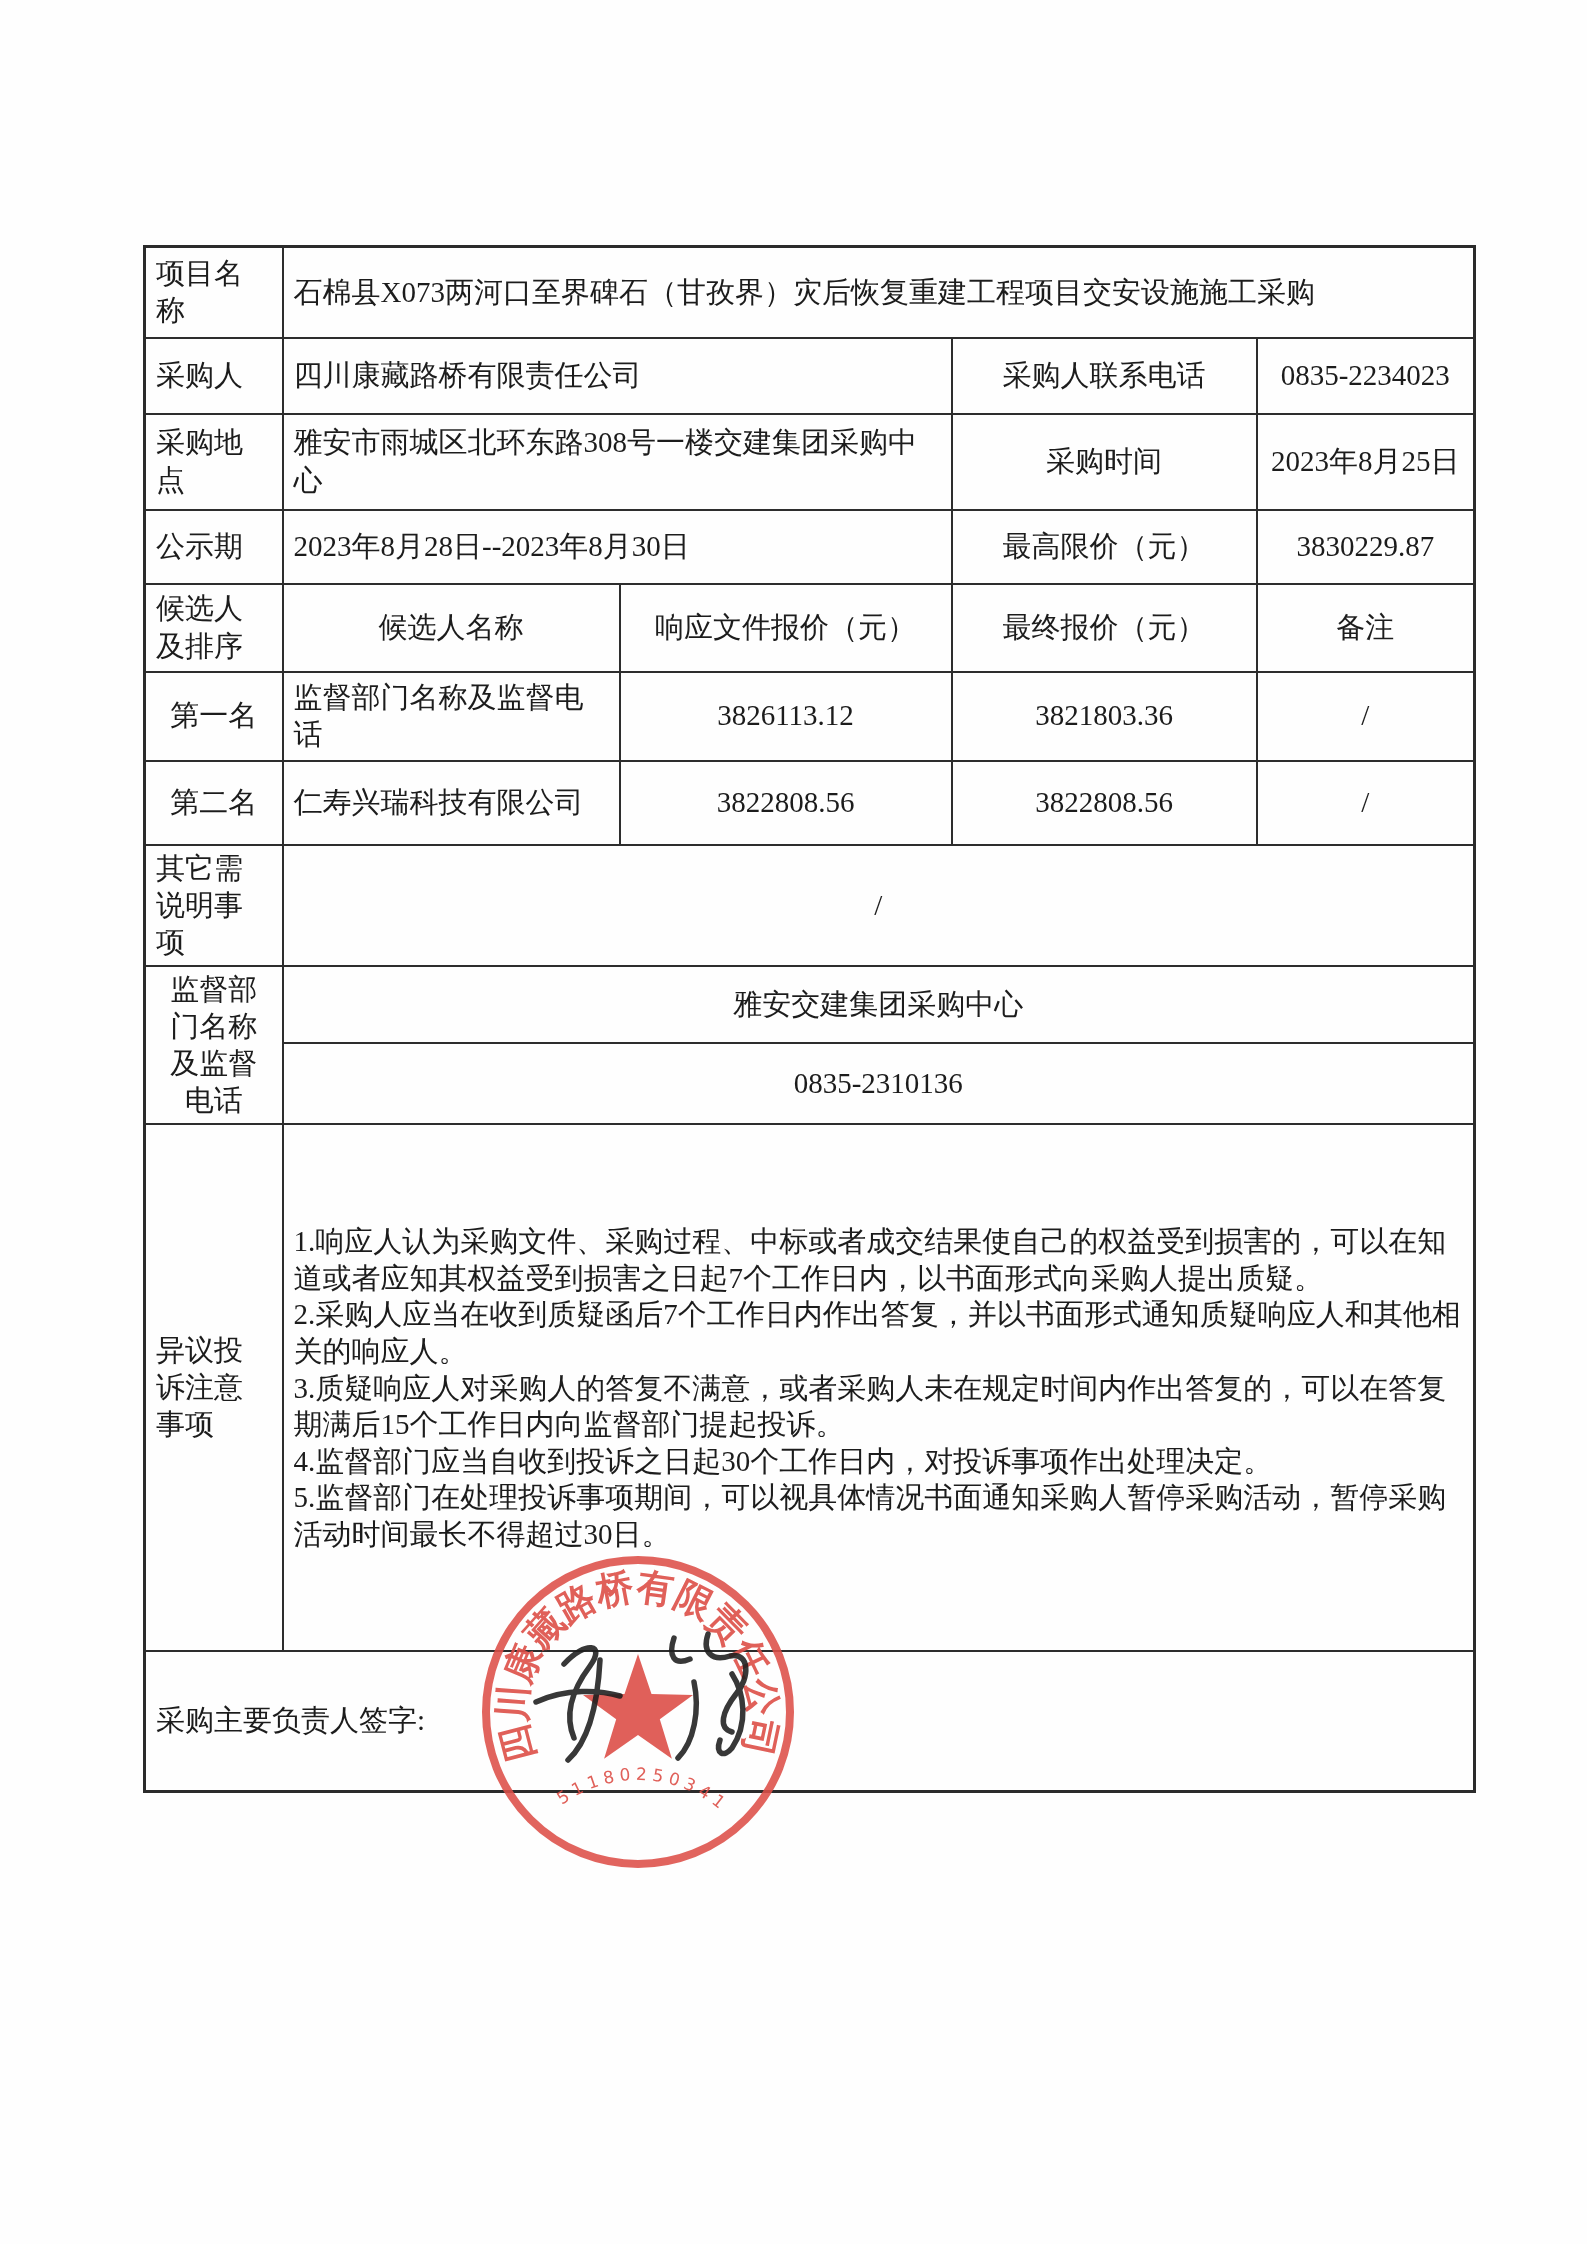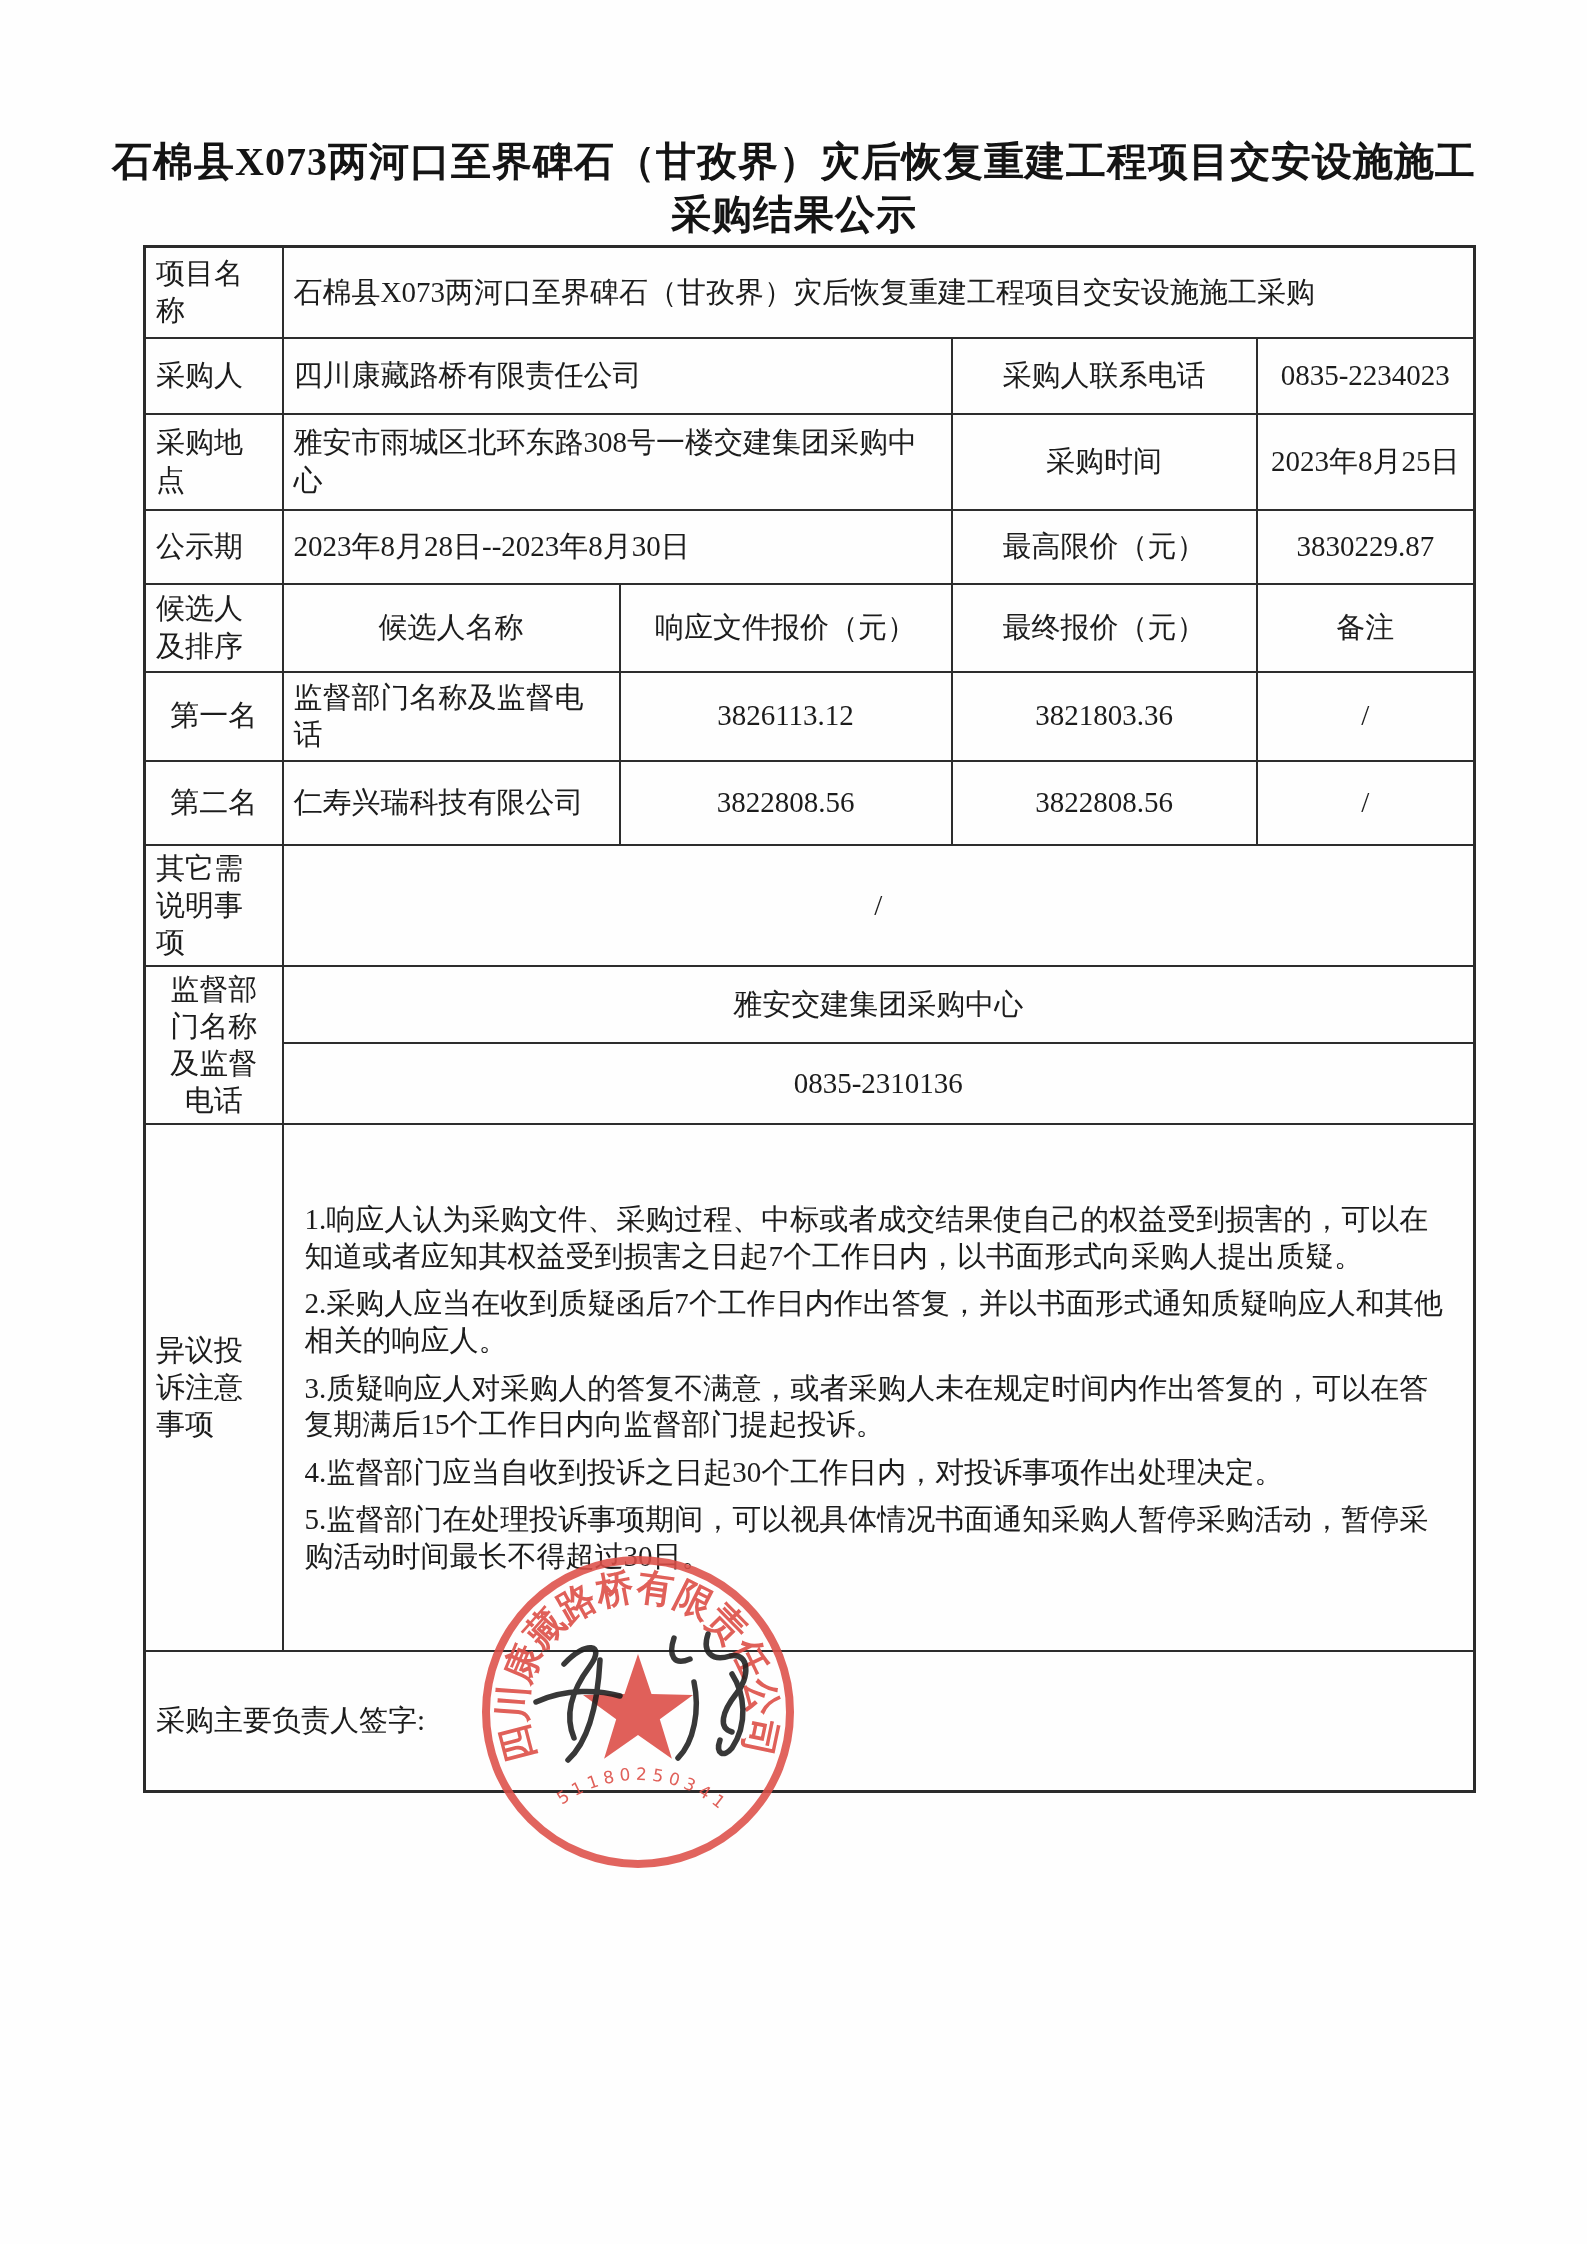--- a/index.html
+++ b/index.html
@@ -38,36 +38,35 @@
     overflow:hidden;
   }
   table.doc{border:3px solid #2b2b2b;}
   td.lab{padding-left:8px;padding-right:4px;}
   td.cen{text-align:center;margin-left:40px;}
   td.left{text-align:left;}
   .r1{height:91px}.r2{height:76px}.r3{height:96px}.r4{height:74px}
   .r5{height:88px}.r6{height:89px}.r7{height:84px}.r8{height:81px}
   .r9{height:75px}.r10{height:78px}.r11{height:527px}.r12{height:140px}
   td.objection-cell{padding:10px 15px;}
-  .objection-list div{line-height:1.26;margin:11px;}
+  .objection-list div{line-height:1.26;margin:0;}
   .sig-cell{padding-left:10px;}
   .seal{
     position:absolute;
     left:468px;top:1542px;
     width:340px;height:340px;
     pointer-events:none;
   }
   .sig-overlay{position:absolute;left:468px;top:1542px;width:340px;height:340px;pointer-events:none;}
 </style>
 </head>
 <body>
 
 <div class="page">
 
-  <h1 class="title">石棉县X073两河口至界碑石（甘孜界）灾后恢复重建工程项目交安设施施工采购结果公示</h1>
 
   <table class="doc">
     <colgroup>
       <col style="width:138px">
         <col style="width:337px">
         <col style="width:332px">
       <col style="width:305px">
         <col style="width:218px">
     </colgroup>
 

